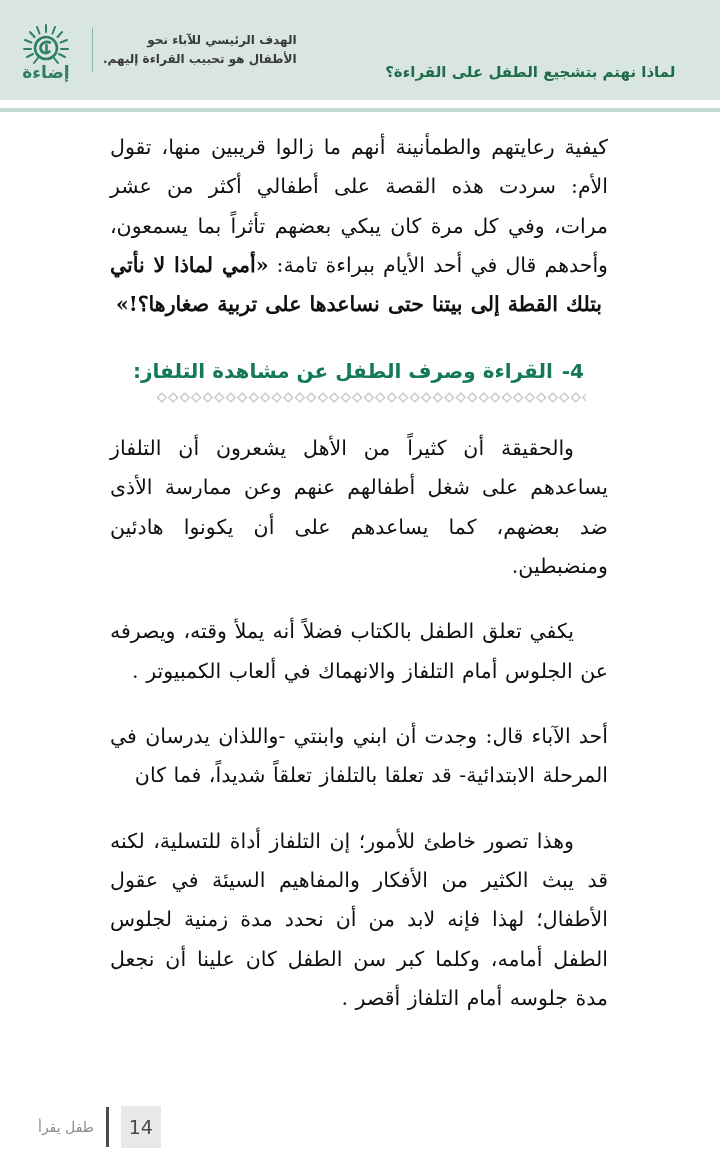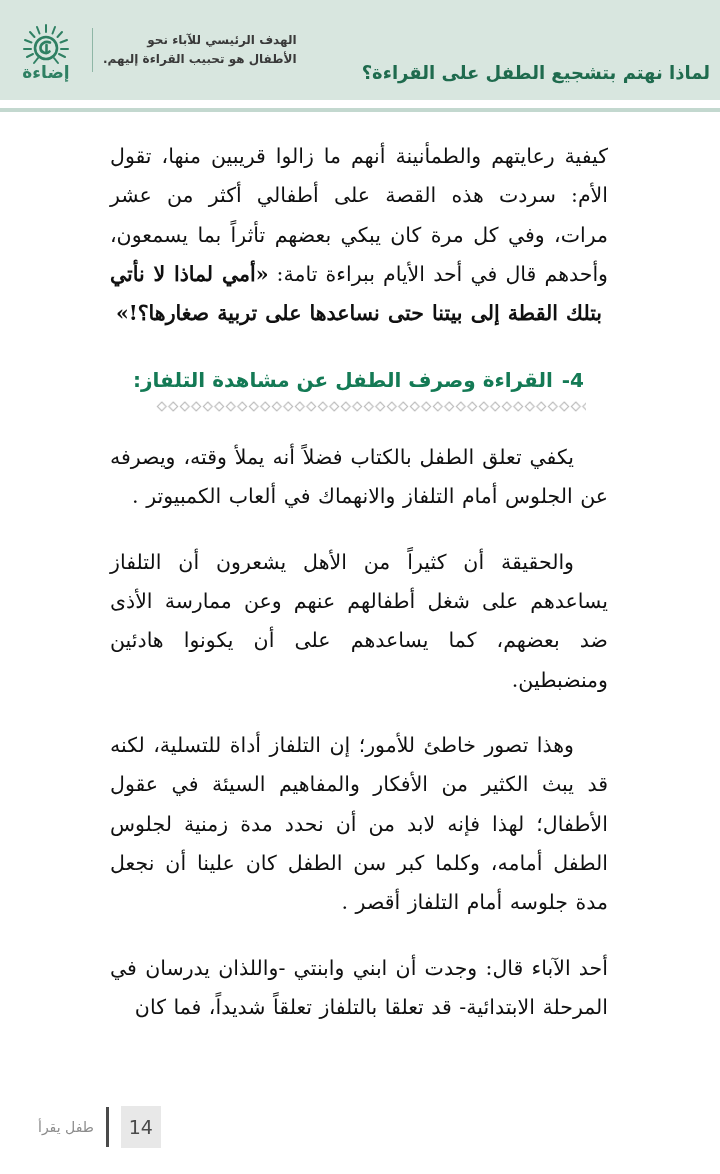--- a/index.html
+++ b/index.html
@@ -87,34 +87,34 @@
     padding: 0 14px 0 10px;
     font-size: 12px;
     line-height: 1.62;
     color: #3a3a3a;
     font-weight: bold;
     white-space: nowrap;
   }
 
   .header-title {
     flex: 1;
-    text-align: right;
-    font-size: 18px;
+    text-align: center;
+    font-size: 15px;
     font-weight: bold;
     color: #1f6b4e;
     padding-right: 10px;
     padding-left: 40px;
     letter-spacing: 0px;
     margin-top: 44px;
   }
 
   
   .content {
     position: absolute;
-    top: 137px;
+    top: 128px;
     right: 112px;
     width: 498px;
   }
 
   .para {
     font-family: "DejaVu Serif", "Liberation Serif", serif;
     font-size: 20.5px;
     line-height: 1.92;
     text-align: justify;
     text-align-last: center;
@@ -261,27 +261,27 @@
       <svg class="diamond-rule" viewBox="0 0 430 11" preserveAspectRatio="none">
         <defs>
           <pattern id="dia" x="0" y="0" width="11.5" height="11" patternUnits="userSpaceOnUse">
             <path d="M5.75 1 L10.2 5.5 L5.75 10 L1.3 5.5 Z" fill="none" stroke="#bcbcbc" stroke-width="1.1"></path>
           </pattern>
         </defs>
         <rect x="0" y="0" width="430" height="11" fill="url(#dia)"></rect>
       </svg>
     </div>
 
+    <p class="para indent">والحقيقة أن كثيراً من الأهل يشعرون أن التلفاز يساعدهم على شغل أطفالهم عنهم وعن ممارسة الأذى ضد بعضهم، كما يساعدهم على أن يكونوا هادئين ومنضبطين.</p>
+
     <p class="para indent">يكفي تعلق الطفل بالكتاب فضلاً أنه يملأ وقته، ويصرفه عن الجلوس أمام التلفاز والانهماك في ألعاب الكمبيوتر .</p>
 
-    <p class="para indent">والحقيقة أن كثيراً من الأهل يشعرون أن التلفاز يساعدهم على شغل أطفالهم عنهم وعن ممارسة الأذى ضد بعضهم، كما يساعدهم على أن يكونوا هادئين ومنضبطين.</p>
+    <p class="para justify-last-right">أحد الآباء قال: وجدت أن ابني وابنتي -واللذان يدرسان في المرحلة الابتدائية- قد تعلقا بالتلفاز تعلقاً شديداً، فما كان</p>
 
     <p class="para indent">وهذا تصور خاطئ للأمور؛ إن التلفاز أداة للتسلية، لكنه قد يبث الكثير من الأفكار والمفاهيم السيئة في عقول الأطفال؛ لهذا فإنه لابد من أن نحدد مدة زمنية لجلوس الطفل أمامه، وكلما كبر سن الطفل كان علينا أن نجعل مدة جلوسه أمام التلفاز أقصر .</p>
-
-    <p class="para justify-last-right">أحد الآباء قال: وجدت أن ابني وابنتي -واللذان يدرسان في المرحلة الابتدائية- قد تعلقا بالتلفاز تعلقاً شديداً، فما كان</p>
   </div>
 
   <div class="footer">
     <div class="footer-inner">
       <div class="page-num-box">14</div>
       <div class="footer-bar"></div>
       <div class="footer-text">طفل يقرأ</div>
     </div>
   </div>
 

